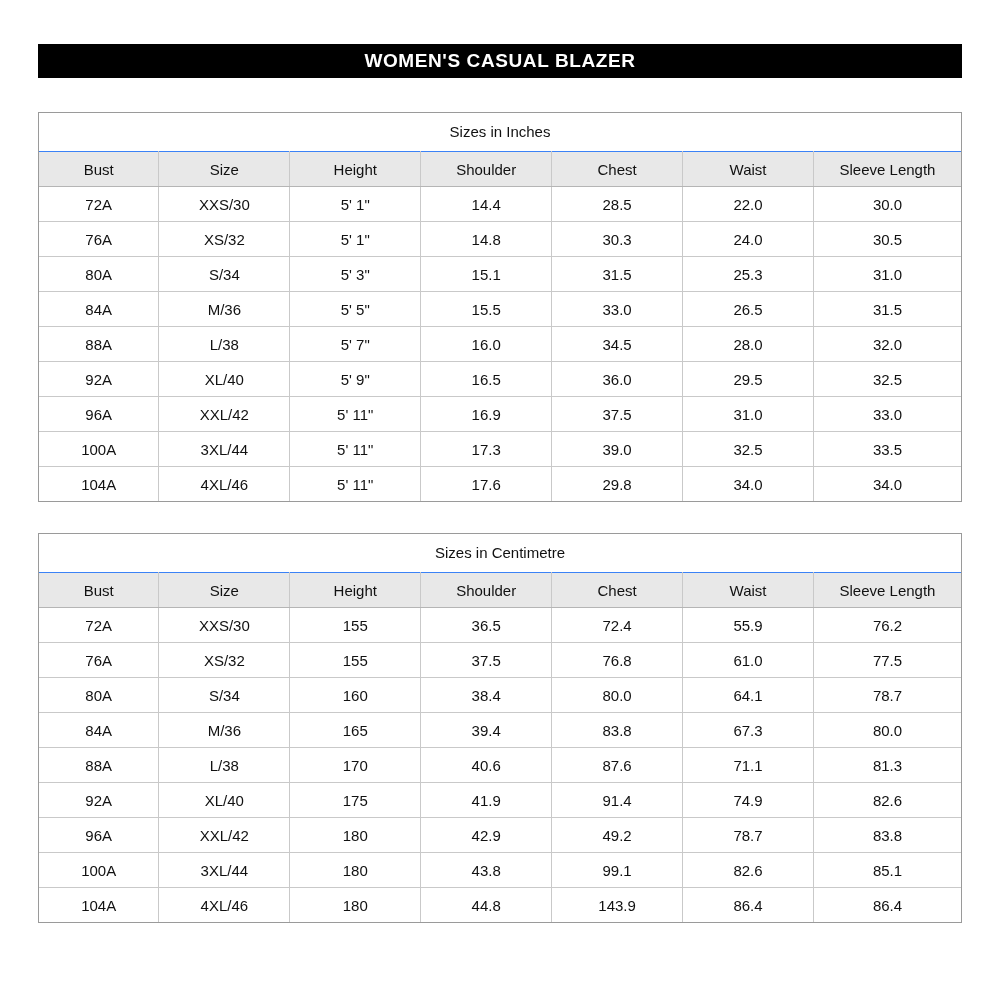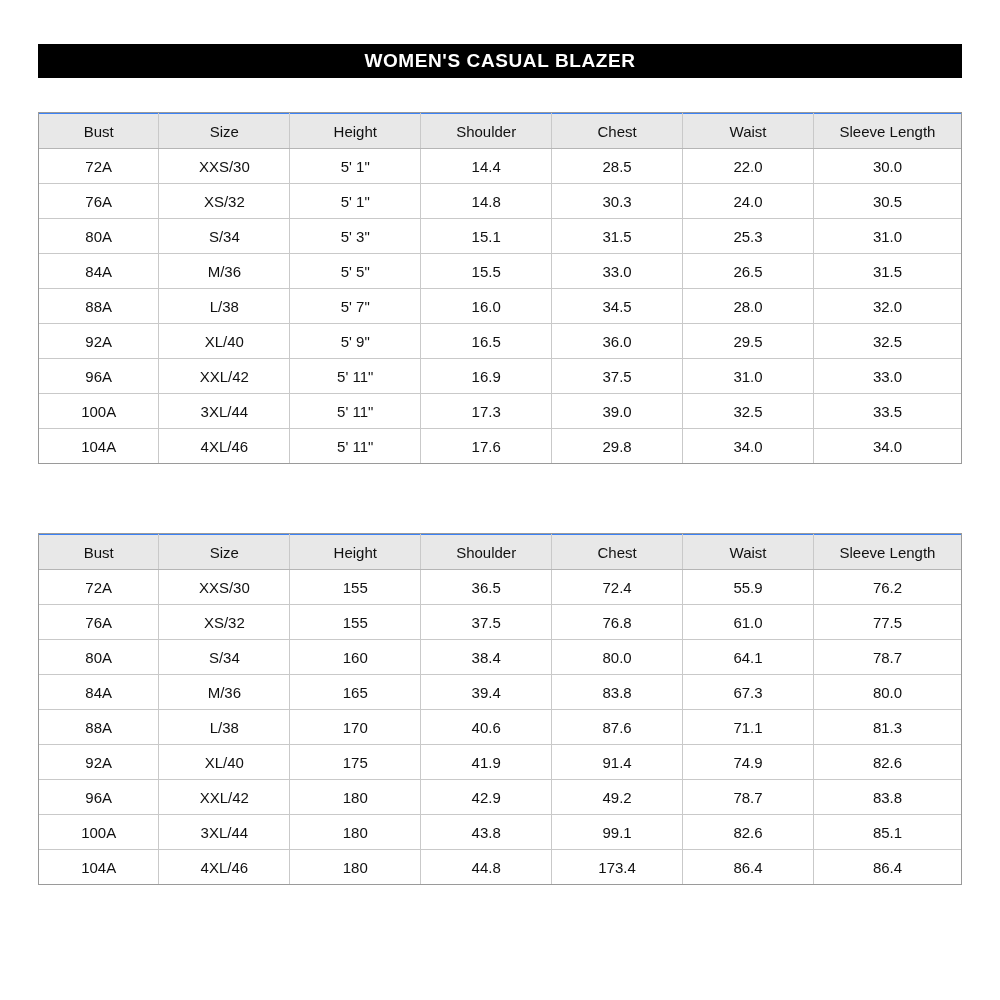--- a/index.html
+++ b/index.html
@@ -107,20 +107,21 @@
 <body>
 
 <div class="page">
 
   <div class="title-bar">
     <span class="title-text">WOMEN'S CASUAL BLAZER</span>
   </div>
 
   <div class="table-block" id="table-inches">
     <table class="size-table">
+      <caption>Sizes in Inches</caption>
       <colgroup>
         <col class="c0">
           <col class="c1">
           <col class="c2">
           <col class="c3">
           <col class="c4">
           <col class="c5">
           <col class="c6">
       </colgroup>
       <thead>
@@ -215,20 +216,21 @@
           <td>29.8</td>
           <td>34.0</td>
           <td>34.0</td>
         </tr>
       </tbody>
     </table>
   </div>
 
   <div class="table-block" id="table-cm">
     <table class="size-table">
+      <caption>Sizes in Centimetre</caption>
       <colgroup>
         <col class="c0">
           <col class="c1">
           <col class="c2">
           <col class="c3">
           <col class="c4">
           <col class="c5">
           <col class="c6">
       </colgroup>
       <thead>
@@ -313,21 +315,21 @@
           <td>43.8</td>
           <td>99.1</td>
           <td>82.6</td>
           <td>85.1</td>
         </tr>
         <tr>
           <td>104A</td>
           <td>4XL/46</td>
           <td>180</td>
           <td>44.8</td>
-          <td>173.4</td>
+          <td>143.9</td>
           <td>86.4</td>
           <td>86.4</td>
         </tr>
       </tbody>
     </table>
   </div>
 
 </div>
 
 </body></html>

